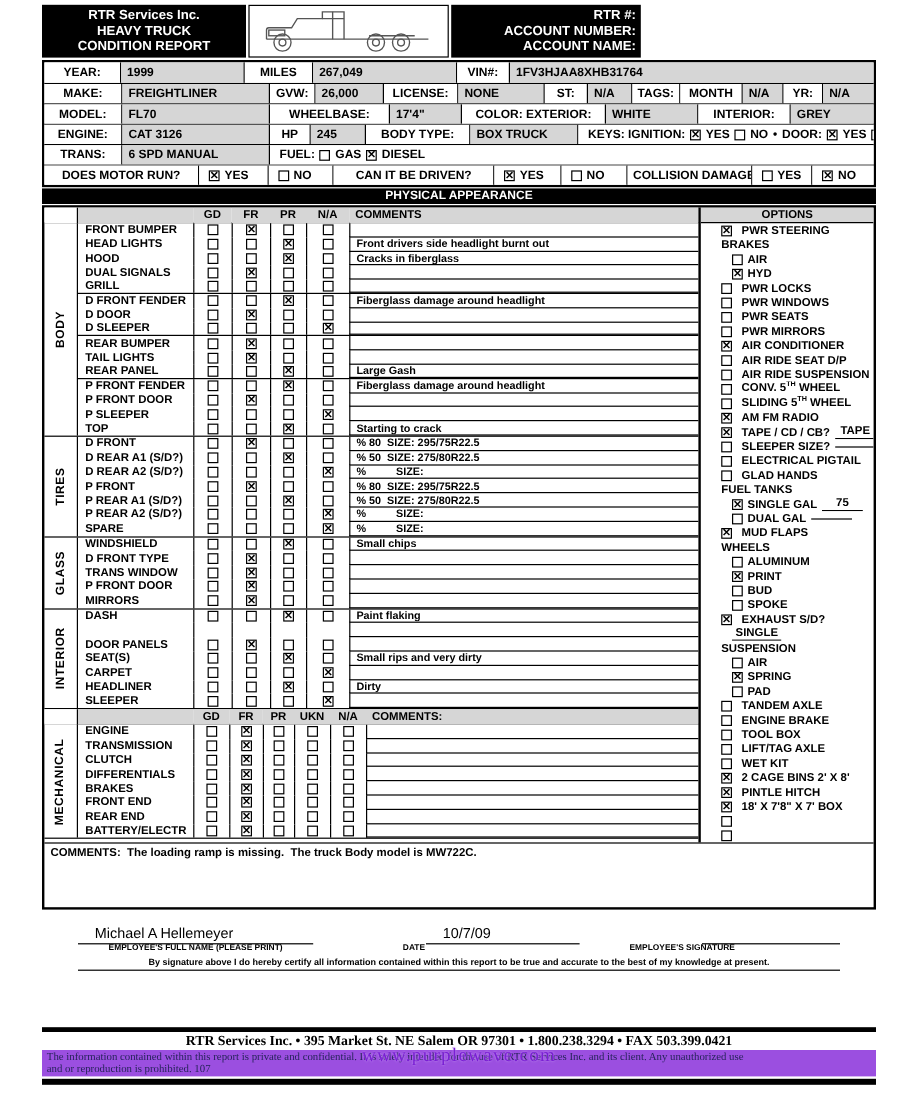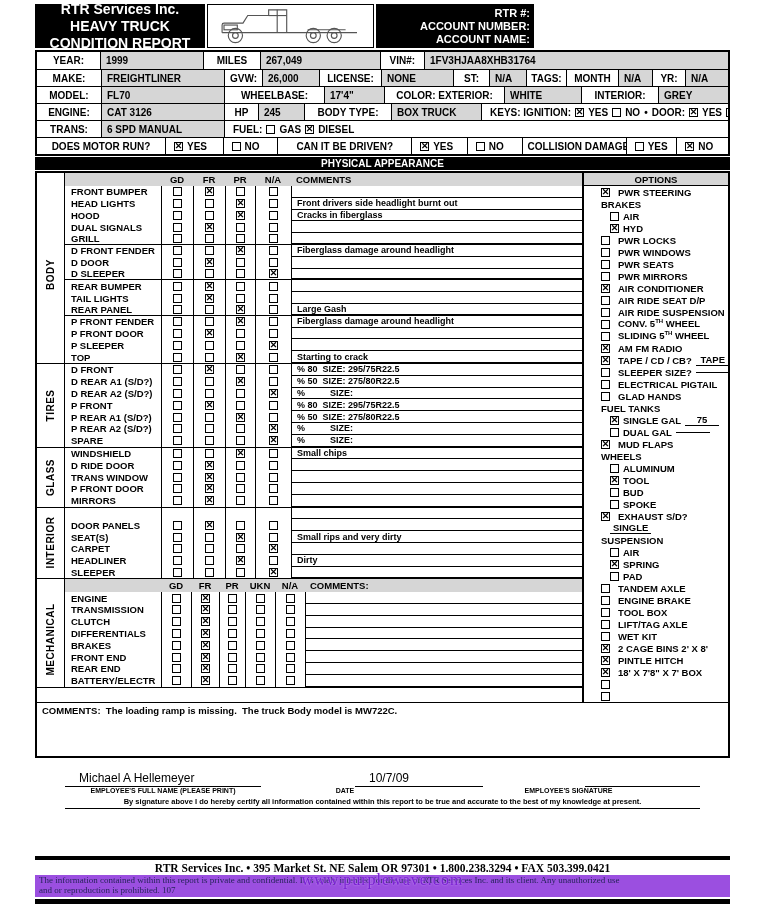--- a/index.html
+++ b/index.html
@@ -2,21 +2,21 @@
 <html><head>
 <meta charset="utf-8">
 <style>
   * { margin:0; padding:0; box-sizing:border-box; }
   body { background:#fff; font-family:"Liberation Sans", sans-serif; color:#000; }
   .page { position:relative; width:758px; height:916px; background:#fff; overflow:hidden; }
   .content { position:absolute; left:35px; top:4px; width:695px; }
 
   
   .hdr { display:flex; height:44px; }
-  .hdr-left { width:170px; background:#000; color:#fff; font-weight:bold; font-size:14px;
+  .hdr-left { width:170px; background:#000; color:#fff; font-weight:bold; font-size:11px;
               text-align:center; display:flex; flex-direction:column; justify-content:center; gap:1px; }
   .hdr-truck { width:167px; margin-left:2px; background:#fff; border:1px solid #000;
                display:flex; align-items:center; justify-content:center; }
   .hdr-right { width:158px; margin-left:2px; background:#000; color:#fff; font-weight:bold; font-size:11px;
                text-align:right; display:flex; flex-direction:column; justify-content:center; gap:1px; padding-right:4px; }
   .hdr-blank { flex:1; }
 
   
   .info { border:2px solid #000; margin-top:2px; }
   .irow-info { display:flex; height:17px; line-height:15px; font-size:10px; font-weight:bold; }
@@ -680,21 +680,21 @@
                       <span class="cbx on"></span>
                     </div>
                     <div class="ccell">
                       <span class="cbx"></span>
                     </div>
                     <div class="cmt">
                       <span>Small chips</span>
                     </div>
                   </div>
                   <div class="irow cols4">
-                    <div class="ilabel">D RIDE DOOR</div>
+                    <div class="ilabel">D FRONT TYPE</div>
                     <div class="ccell">
                       <span class="cbx"></span>
                     </div>
                     <div class="ccell">
                       <span class="cbx on"></span>
                     </div>
                     <div class="ccell">
                       <span class="cbx"></span>
                     </div>
                     <div class="ccell">
@@ -758,20 +758,38 @@
                       <span></span>
                     </div>
                   </div>
                 </div>
               </div>
               <div class="sect">
                 <div class="sect-label">
                   <span class="vtext">INTERIOR</span>
                 </div>
                 <div class="rows">
+                  <div class="irow cols4">
+                    <div class="ilabel">DASH</div>
+                    <div class="ccell">
+                      <span class="cbx"></span>
+                    </div>
+                    <div class="ccell">
+                      <span class="cbx"></span>
+                    </div>
+                    <div class="ccell">
+                      <span class="cbx on"></span>
+                    </div>
+                    <div class="ccell">
+                      <span class="cbx"></span>
+                    </div>
+                    <div class="cmt">
+                      <span>Paint flaking</span>
+                    </div>
+                  </div>
                   <div class="irow cols4">
                     <div class="ilabel"></div>
                     <div class="ccell"></div>
                     <div class="ccell"></div>
                     <div class="ccell"></div>
                     <div class="ccell"></div>
                     <div class="cmt">
                       <span></span>
                     </div>
                   </div>
@@ -1151,21 +1169,21 @@
               </div>
               <div class="opt-row">
                 <span class="opt-heading">WHEELS</span>
               </div>
               <div class="opt-row ind">
                 <span class="cbx"></span>
                 <span class="opt-label">ALUMINUM</span>
               </div>
               <div class="opt-row ind">
                 <span class="cbx on"></span>
-                <span class="opt-label">TOOL</span>
+                <span class="opt-label">PRINT</span>
               </div>
               <div class="opt-row ind">
                 <span class="cbx"></span>
                 <span class="opt-label">BUD</span>
               </div>
               <div class="opt-row ind">
                 <span class="cbx"></span>
                 <span class="opt-label">SPOKE</span>
               </div>
               <div class="opt-row">

